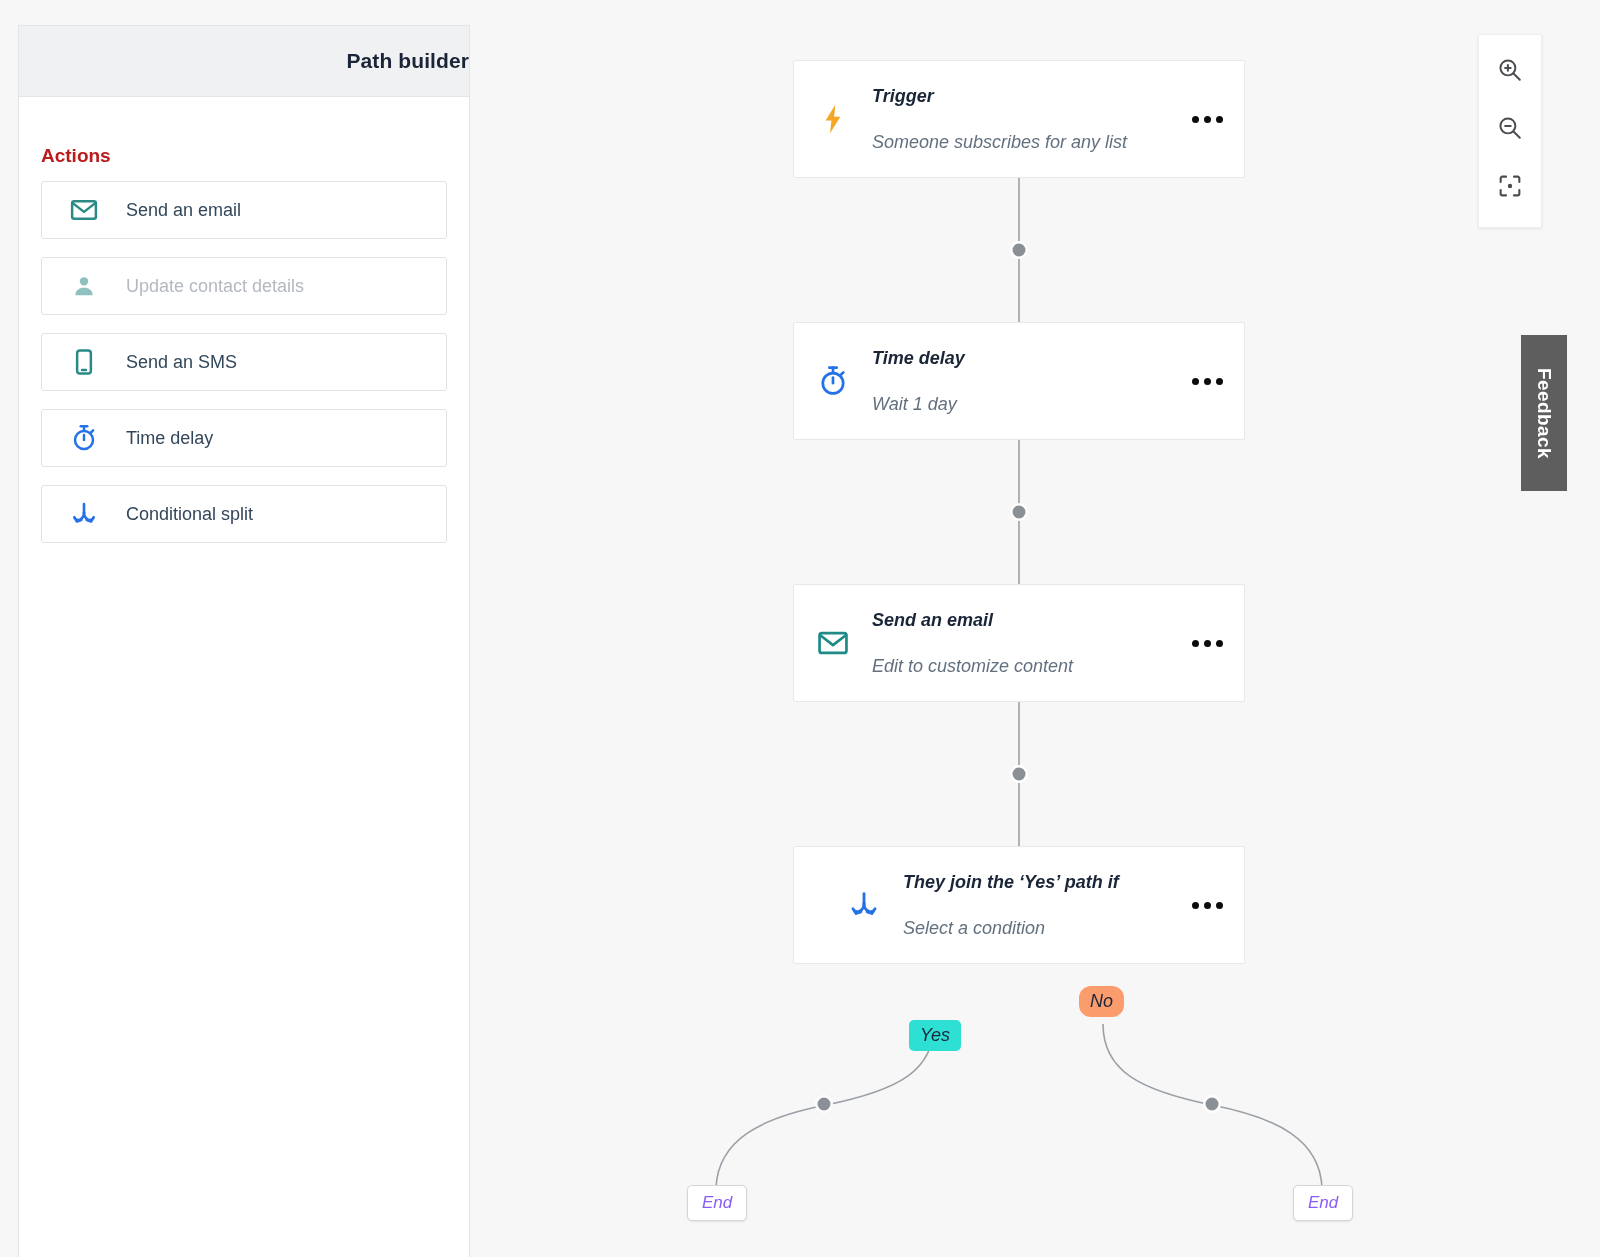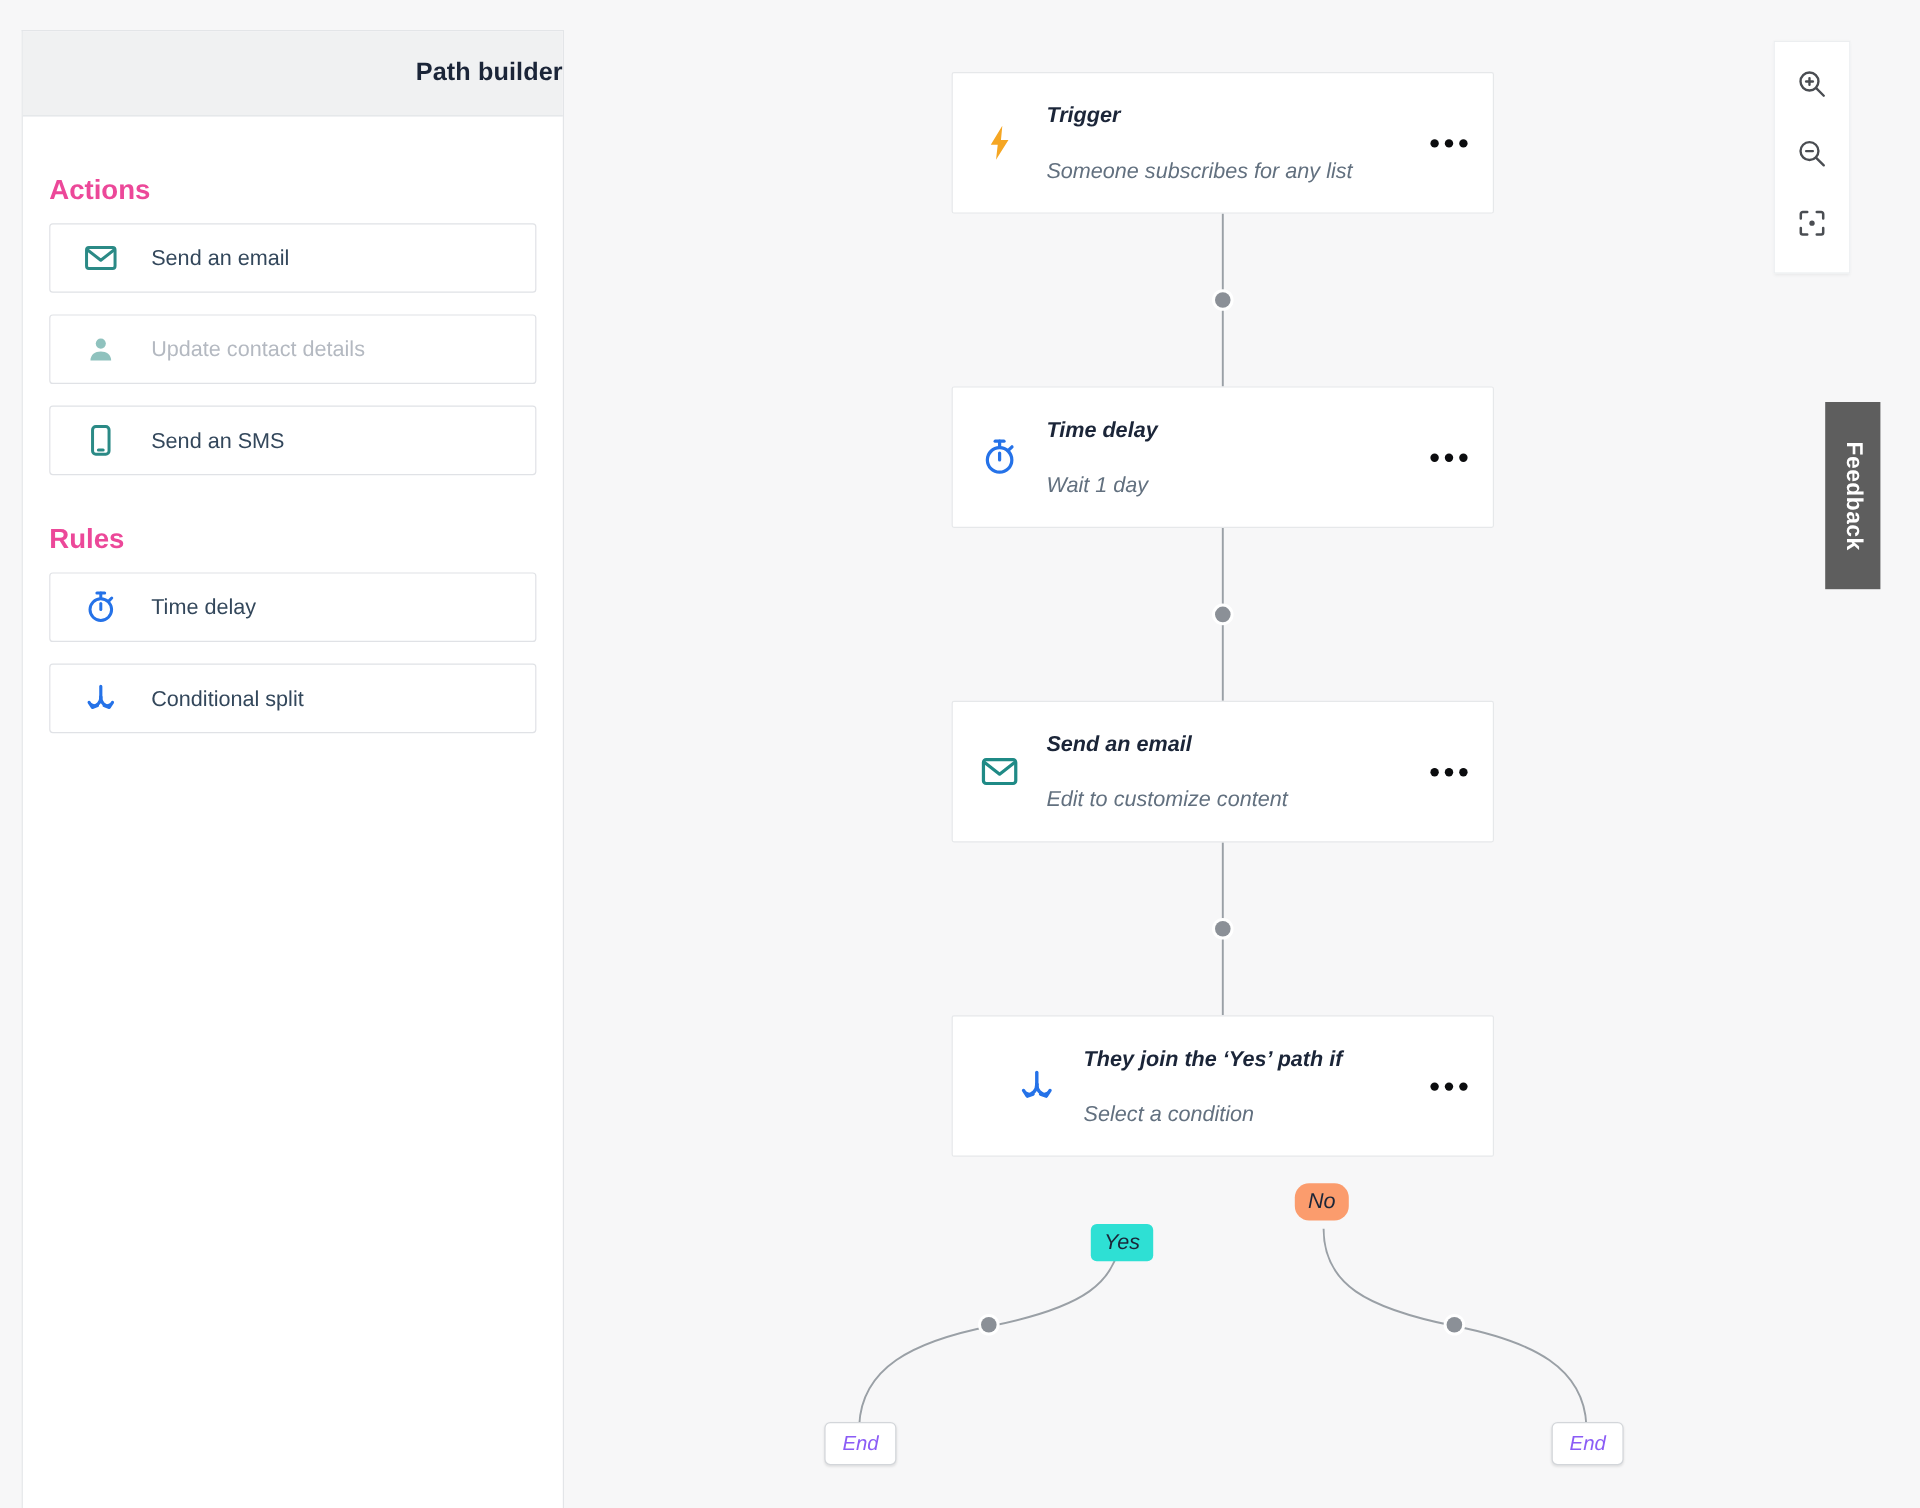--- a/index.html
+++ b/index.html
@@ -40,23 +40,23 @@
   .sidebar-title {
     font-size: 21px;
     font-weight: bold;
     color: #1b2538;
     letter-spacing: 0.1px;
   }
   .sidebar-body {
     padding: 48px 22px 0 22px;
   }
   .group-label {
-    font-size: 23px;
+    font-size: 19px;
     font-weight: bold;
-    color: #ec4899;
+    color: #b91c1c;
     margin: 0 0 14px 0;
     padding-left: 0px;
   }
   .group-label.rules { margin-top: 40px; }
 
   .palette-item {
     height: 58px;
     border: 1px solid #e0e2e6;
     border-radius: 3px;
     background: #ffffff;
@@ -257,21 +257,20 @@
     <div class="palette-item">
       <span class="palette-icon">
         <svg width="30" height="30" viewBox="0 0 24 24" fill="none" stroke="#2b8a86" stroke-width="2" stroke-linecap="round" stroke-linejoin="round">
           <rect x="6.5" y="2.8" width="11" height="18.4" rx="2.2"></rect>
           <path d="M10.4 18.4h3.2"></path>
         </svg>
       </span>
       <span class="palette-label">Send an SMS</span>
     </div>
 
-    <div class="group-label rules">Rules</div>
 
     <div class="palette-item">
       <span class="palette-icon">
         <svg width="30" height="30" viewBox="0 0 24 24" fill="none" stroke="#2572e8" stroke-width="2" stroke-linecap="round" stroke-linejoin="round">
           <circle cx="12" cy="13.6" r="7.2"></circle>
           <path d="M12 9.6v4"></path>
           <path d="M9.4 2.6h5.2"></path>
           <path d="M12 2.6v3.6"></path>
           <path d="M17.6 7.6l1.7-1.7"></path>
         </svg>

